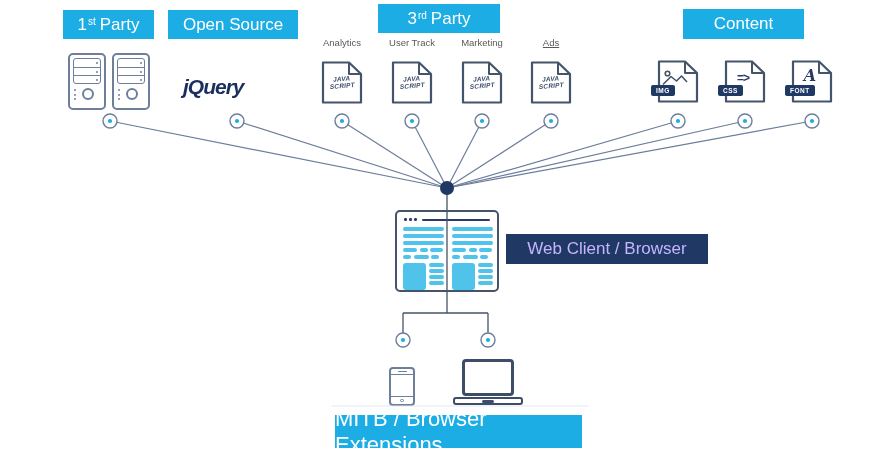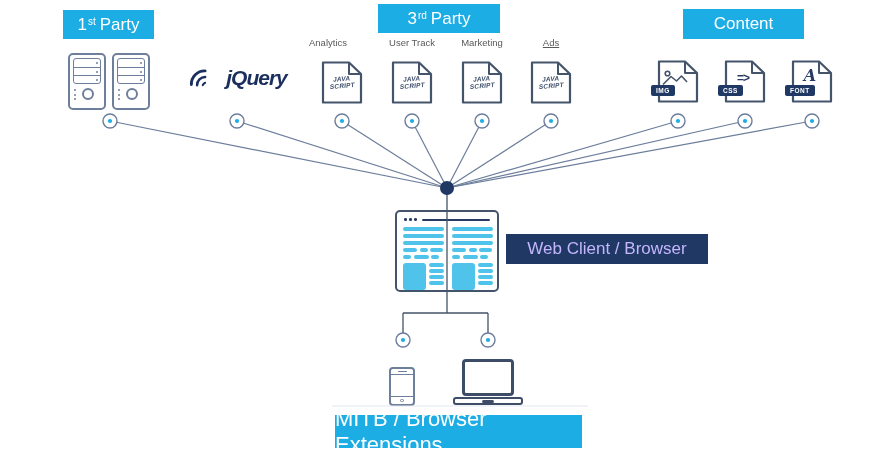--- a/index.html
+++ b/index.html
@@ -33,21 +33,21 @@
   .bay-row + .bay-row{border-top:1.5px solid var(--slate-light);}
   .bay-row::after{content:'';position:absolute;right:2px;top:3px;width:2px;height:2px;
         background:var(--slate-light);border-radius:50%;}
   .server-foot{display:flex;margin:3px 4px 0 4px;align-items:flex-start;}
   .dots-col{display:flex;flex-direction:column;gap:2.5px;margin-top:2px;}
   .dots-col span{width:2px;height:2px;background:var(--slate-light);border-radius:50%;}
   .drive-circle{width:12px;height:12px;border:2.5px solid var(--slate-light);border-radius:50%;margin:1px auto 0 auto;}
 
   
   .jquery{position:absolute;left:183px;top:64px;width:110px;height:28px;display:flex;
-        align-items:center;justify-content:center;gap:18px;color:#1B2F5E;}
+        justify-content:center;gap:18px;color:#1B2F5E;flex-direction:column;}
   .jquery-text{font-size:21px;font-weight:bold;font-style:italic;letter-spacing:-1px;}
 
   
   .file{position:absolute;width:44px;height:43px;}
   .file svg.outline{position:absolute;left:0;top:0;width:100%;height:100%;}
   .js-text{position:absolute;top:14px;left:0;right:0;text-align:center;font-size:6.5px;
         font-weight:bold;font-style:italic;color:#3E4E6B;line-height:1.15;
         transform:rotate(-5deg);letter-spacing:.2px;}
   .file-badge{position:absolute;left:-5px;bottom:7px;background:var(--navy);color:#fff;
         font-size:6.5px;font-weight:bold;letter-spacing:.5px;padding:2px 5px;border-radius:2px;}
@@ -96,20 +96,21 @@
 </head>
 <body>
 
 <div id="canvas">
 
   <div class="chip" style="left:63px;top:10px;width:91px;height:29px;">
     <span>1</span>
       <sup>st</sup>
       <span>Party</span>
   </div>
+  <div class="chip" style="left:168px;top:10px;width:130px;height:29px;">Open Source</div>
   <div class="chip" style="left:378px;top:4px;width:122px;height:29px;">
     <span>3</span>
       <sup>rd</sup>
       <span>Party</span>
   </div>
   <div class="chip" style="left:683px;top:9px;width:121px;height:30px;text-align:right;">Content</div>
 
   <div class="server-group">
     <div class="server">
       <div class="bay">
@@ -147,21 +148,21 @@
     <svg width="19" height="19" viewBox="0 0 20 20">
       <g fill="none" stroke="#1B2F5E" stroke-linecap="round">
         <path d="M17 2 A14 14 0 0 0 2.5 16.5" stroke-width="3"></path>
         <path d="M17 8.5 A8.5 8.5 0 0 0 8.5 17" stroke-width="2.6"></path>
         <path d="M17 14.5 A4 4 0 0 0 14.5 17" stroke-width="2.2"></path>
       </g>
     </svg>
     <span class="jquery-text">jQuery</span>
   </div>
 
-  <div class="sublabel" style="left:288px;top:37px;">Analytics</div>
+  <div class="sublabel" style="left:302px;top:37px;">Analytics</div>
   <div class="sublabel" style="left:372px;top:37px;">User Track</div>
   <div class="sublabel" style="left:442px;top:37px;">Marketing</div>
   <div class="sublabel" style="left:511px;top:37px;text-decoration:underline;">Ads</div>
 
   <div class="file" style="left:320px;top:61px;">
     <svg class="outline" viewBox="0 0 44 43">
         <path d="M3 1.5 H29 L41 13 V41.5 H3 Z" fill="#fff" stroke="#44546A" stroke-width="2.2" stroke-linejoin="round"></path>
         <path d="M29 1.5 V13 H41" fill="none" stroke="#44546A" stroke-width="2" stroke-linejoin="round"></path>
       </svg>
     <div class="js-text">

